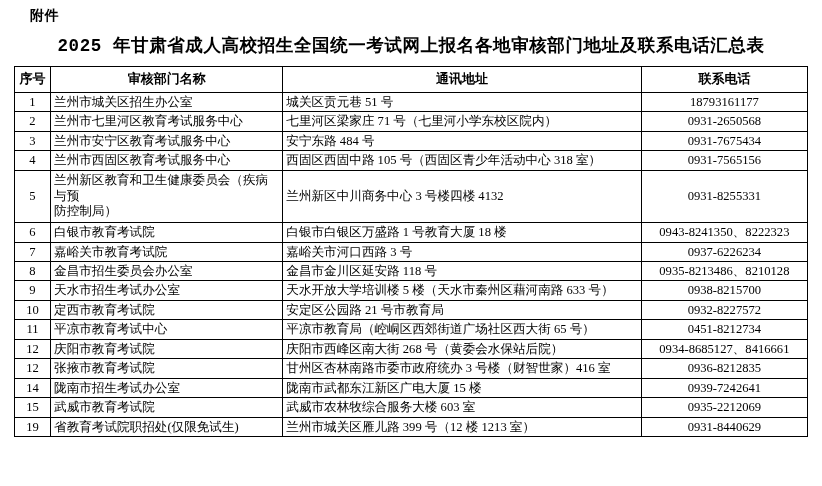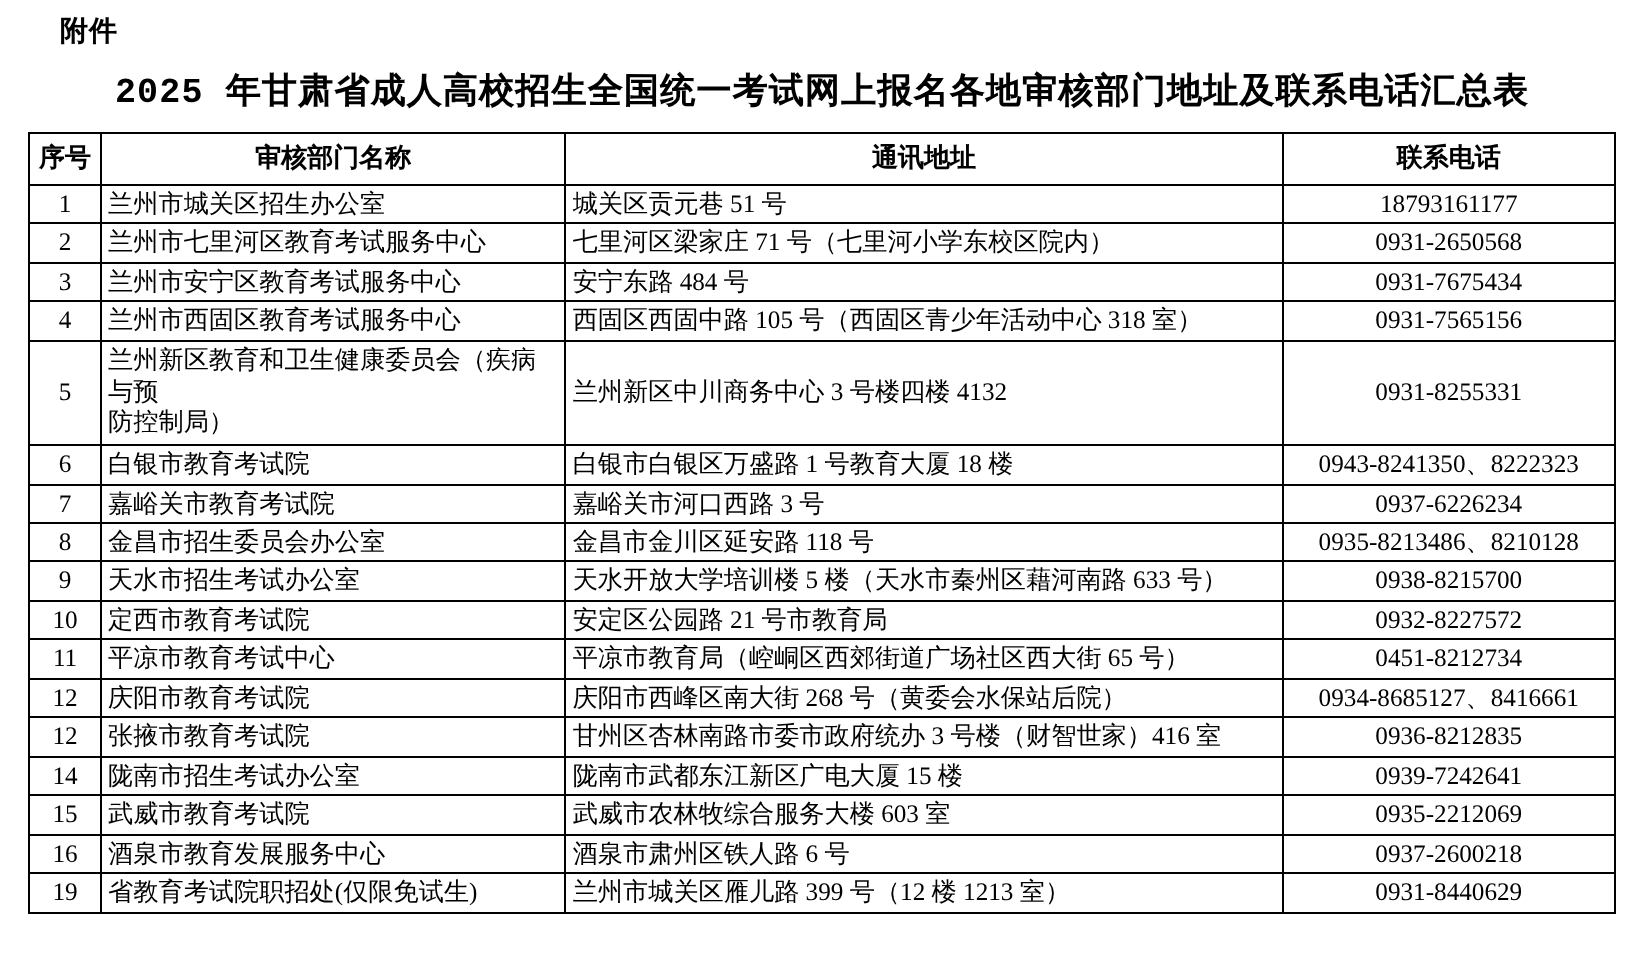--- a/index.html
+++ b/index.html
@@ -183,26 +183,20 @@
           <td class="addr">陇南市武都东江新区广电大厦 15 楼</td>
           <td class="tel">0939-7242641</td>
         </tr>
         <tr class="row">
           <td class="idx">15</td>
           <td class="dept">武威市教育考试院</td>
           <td class="addr">武威市农林牧综合服务大楼 603 室</td>
           <td class="tel">0935-2212069</td>
         </tr>
         <tr class="row">
-          <td class="idx">16</td>
-          <td class="dept">酒泉市教育发展服务中心</td>
-          <td class="addr">酒泉市肃州区铁人路 6 号</td>
-          <td class="tel">0937-2600218</td>
-        </tr>
-        <tr class="row">
           <td class="idx">19</td>
           <td class="dept">省教育考试院职招处(仅限免试生)</td>
           <td class="addr">兰州市城关区雁儿路 399 号（12 楼 1213 室）</td>
           <td class="tel">0931-8440629</td>
         </tr>
       </tbody>
   </table>
 
 </div>
 

